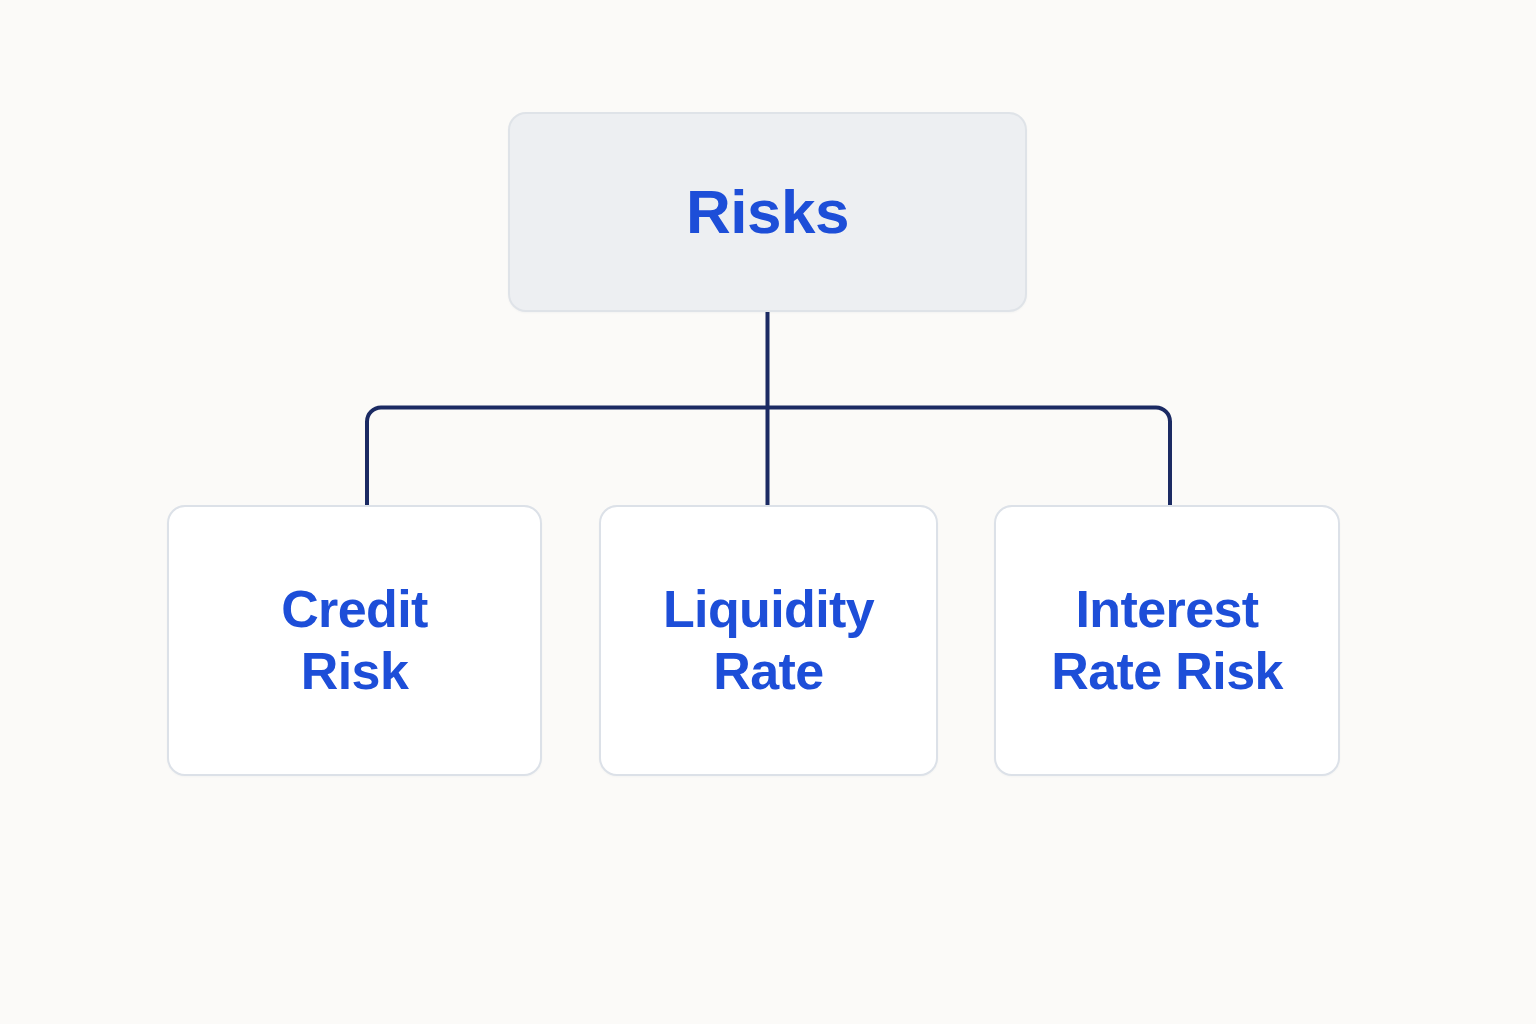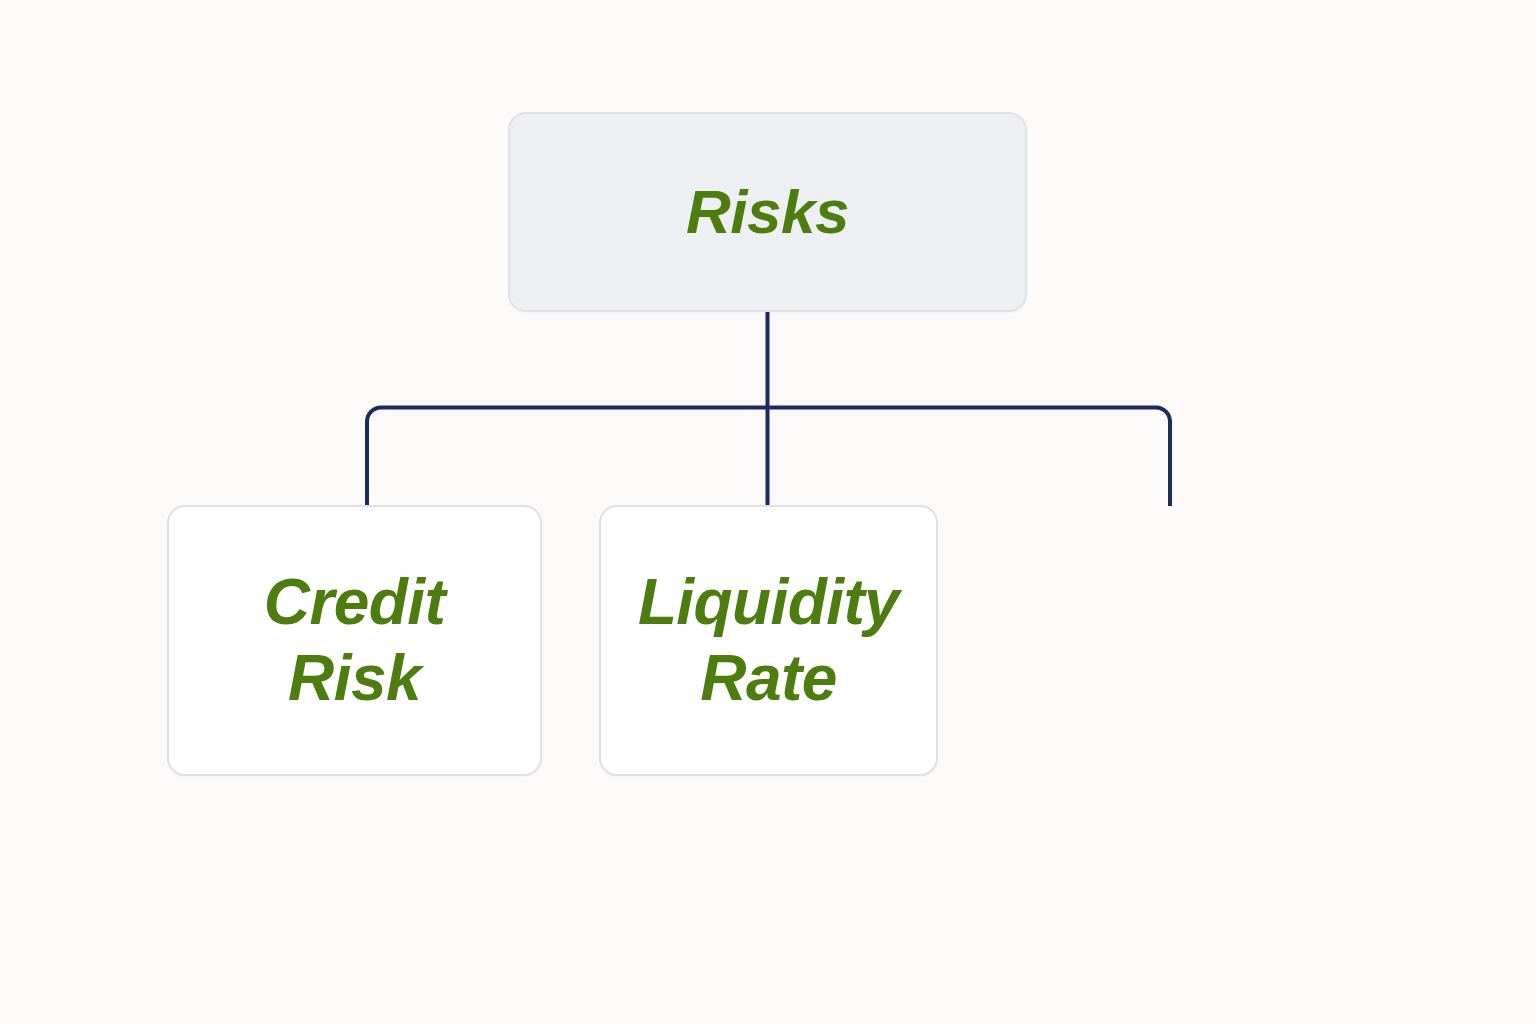--- a/index.html
+++ b/index.html
@@ -37,25 +37,24 @@
     box-sizing: border-box;
     display: flex;
     align-items: center;
     justify-content: center;
     text-align: center;
     border-radius: 18px;
     border: 2px solid #DCE0E6;
   }
 
   .node-label {
-    color: #4d7c0f;
+    color: #1d4ed8;
     line-height: 1.18;
     letter-spacing: -0.4px;
     white-space: pre-line;
-    font-style: italic;
   }
 
   
   #node-root {
     left: 508px;
     top: 112px;
     width: 519px;
     height: 200px;
     background: #EDEFF2;
     border-color: #DFE3E8;
@@ -69,21 +68,21 @@
 
   
   .node-child {
     top: 505px;
     height: 271px;
     background: #FFFFFF;
     border-color: #DCE1E8;
     box-shadow: 0 1px 2px rgba(40, 50, 80, 0.03);
   }
   .node-child .node-label {
-    font-size: 64px;
+    font-size: 52px;
     font-weight: 600;
     letter-spacing: -0.6px;
   }
 
   #node-child-0 { left: 167px; width: 375px; }
   #node-child-1 { left: 599px; width: 339px; }
   #node-child-2 { left: 994px; width: 346px; }
 </style>
 </head>
 <body>
@@ -105,14 +104,18 @@
   <div class="node node-child" id="node-child-0">
     <span class="node-label">Credit
 Risk</span>
   </div>
 
   <div class="node node-child" id="node-child-1">
     <span class="node-label">Liquidity
 Rate</span>
   </div>
 
+  <div class="node node-child" id="node-child-2">
+    <span class="node-label">Interest
+Rate Risk</span>
+  </div>
 
 </div>
 
 </body></html>

